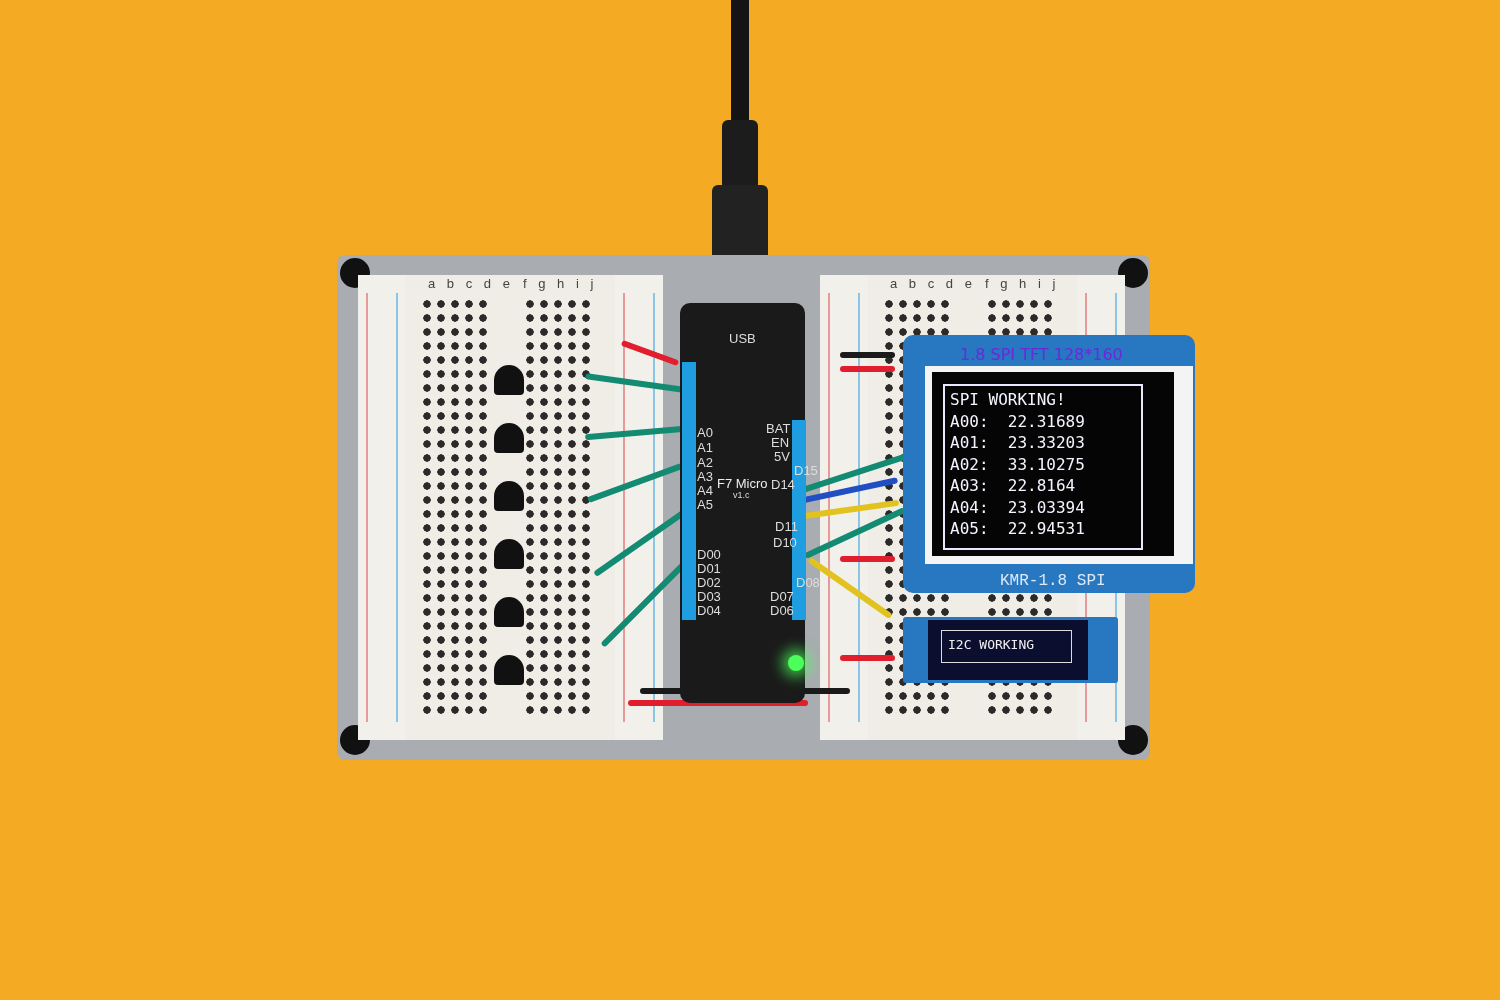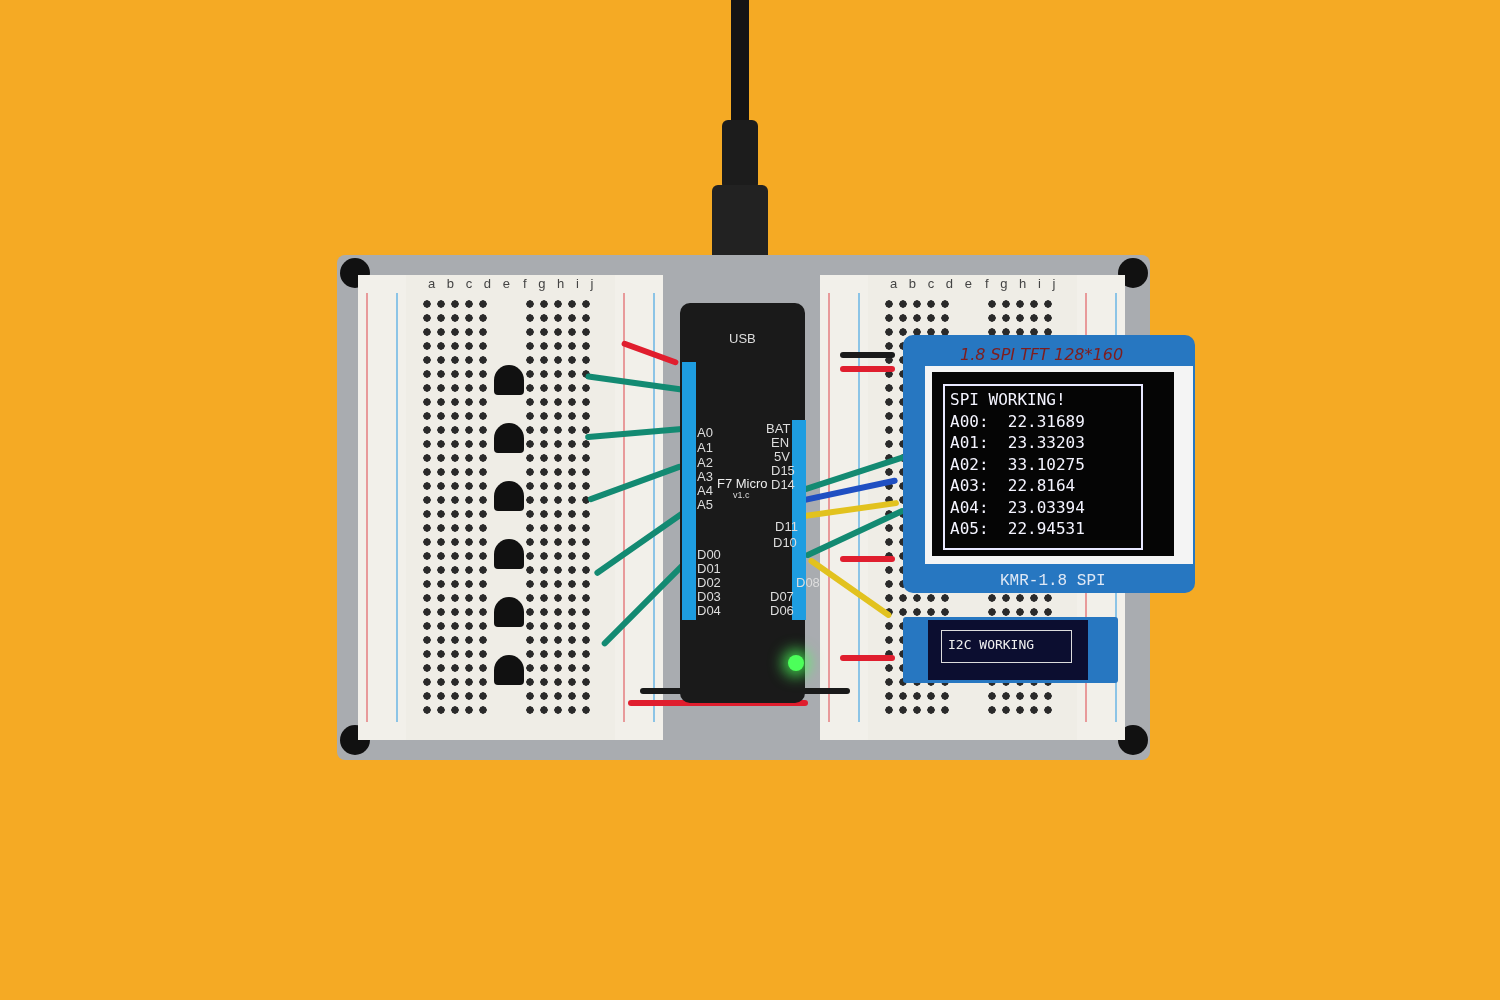--- a/index.html
+++ b/index.html
@@ -14,21 +14,21 @@
   .rail .p{position:absolute;left:8px;top:18px;bottom:18px;width:2px;background:#E89A9A;}
   .rail .n{position:absolute;right:8px;top:18px;bottom:18px;width:2px;background:#8CC4E6;}
   .holes{position:absolute;background-image:radial-gradient(#2a2a2a 35%,transparent 40%);background-size:14px 14px;}
   .letters{position:absolute;font-size:13px;color:#444;letter-spacing:4px;}
   .board{position:absolute;left:680px;top:303px;width:125px;height:400px;background:#1a1a1a;border-radius:10px;}
   .hdr{position:absolute;width:14px;background:#1E9DE0;}
   .board-label{position:absolute;color:#ddd;font-size:13px;}
   .board-name{position:absolute;left:717px;top:476px;color:#eee;font-size:13px;}
   .led{position:absolute;left:788px;top:655px;width:16px;height:16px;border-radius:50%;background:#4CFF5A;box-shadow:0 0 14px 6px rgba(76,255,90,.7);}
   .tft{position:absolute;left:903px;top:335px;width:292px;height:258px;background:#2777C1;border-radius:10px;}
-  .tft-title{position:absolute;left:960px;top:345px;color:#7f1d1d;font-size:16px;font-family:"DejaVu Sans",sans-serif;font-style:italic;}
+  .tft-title{position:absolute;left:960px;top:345px;color:#6d28d9;font-size:16px;font-family:"DejaVu Sans",sans-serif;}
   .tft-bottom{position:absolute;left:1000px;top:572px;color:#dfe8f5;font-size:16px;font-family:Liberation Mono, monospace;}
   .tft-frame{position:absolute;left:925px;top:366px;width:268px;height:198px;background:#f4f4f4;}
   .tft-screen{position:absolute;left:932px;top:372px;width:242px;height:184px;background:#050505;}
   .tft-box{position:absolute;left:943px;top:384px;width:200px;height:166px;border:2px solid #e8e8ff;box-sizing:border-box;}
   .tft-line{position:absolute;left:950px;color:#f4f4ff;font-family:"DejaVu Sans Mono",monospace;font-size:16px;white-space:pre;}
   .oled{position:absolute;left:903px;top:617px;width:215px;height:66px;background:#2777C1;border-radius:3px;}
   .oled-screen{position:absolute;left:928px;top:620px;width:160px;height:60px;background:#0c0e30;}
   .oled-box{position:absolute;left:941px;top:630px;width:131px;height:33px;border:1px solid #ddd;box-sizing:border-box;}
   .oled-text{position:absolute;left:948px;top:637px;color:#f0f0f0;font-family:"DejaVu Sans Mono",monospace;font-size:13px;}
   .wire{position:absolute;height:6px;border-radius:3px;}
@@ -115,21 +115,21 @@
 <div class="board-label" style="left:697px;top:483px">A4</div>
 <div class="board-label" style="left:697px;top:497px">A5</div>
 <div class="board-label" style="left:697px;top:547px">D00</div>
 <div class="board-label" style="left:697px;top:561px">D01</div>
 <div class="board-label" style="left:697px;top:575px">D02</div>
 <div class="board-label" style="left:697px;top:589px">D03</div>
 <div class="board-label" style="left:697px;top:603px">D04</div>
 <div class="board-label" style="left:766px;top:421px">BAT</div>
 <div class="board-label" style="left:771px;top:435px">EN</div>
 <div class="board-label" style="left:774px;top:449px">5V</div>
-<div class="board-label" style="left:771px;top:463px">D15</div>
+<div class="board-label" style="left:794px;top:463px">D15</div>
 <div class="board-label" style="left:771px;top:477px">D14</div>
 <div class="board-label" style="left:775px;top:519px">D11</div>
 <div class="board-label" style="left:773px;top:535px">D10</div>
 <div class="board-label" style="left:796px;top:575px">D08</div>
 <div class="board-label" style="left:770px;top:589px">D07</div>
 <div class="board-label" style="left:770px;top:603px">D06</div>
 <div class="led"></div>
 
 <div class="tft"></div>
 <div class="tft-title">1.8 SPI TFT  128*160</div>

